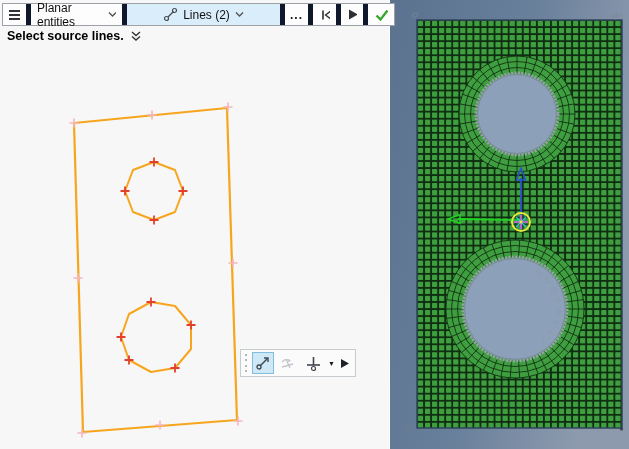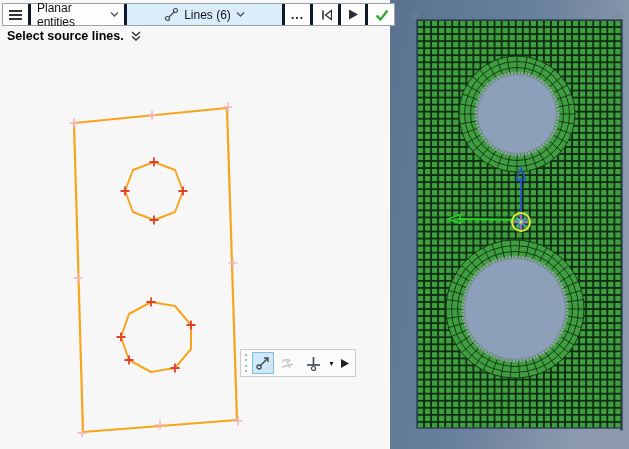--- a/index.html
+++ b/index.html
@@ -6,21 +6,21 @@
   html,body { width:629px; height:449px; background:#ffffff; overflow:hidden;
               font-family:"Liberation Sans", sans-serif; }
   .left-panel { position:absolute; left:0; top:0; width:389px; height:449px; background:#f7f7f7; }
   .viewport   { position:absolute; left:390px; top:0; width:239px; height:449px; }
   .viewport svg, .sketch-svg { position:absolute; left:0; top:0; }
 
   
   .toolbar { position:absolute; left:2px; top:3px; height:23px; display:flex;
              border:1px solid #9ba1a7; background:#fdfdfd; z-index:5; }
   .tseg { display:flex; align-items:center; justify-content:center; gap:5px;
-          border-right:3px solid #0f172a; background:#fdfdfd; height:100%;
+          border-right:5px solid #0f172a; background:#fdfdfd; height:100%;
           font-size:12px; color:#111; cursor:default; padding:0 6px; }
   .tseg:last-child { border-right:none; }
   .tseg.sel { background:#d9edfa; }
   .hamburger { width:14px; height:10px; display:flex; flex-direction:column; justify-content:space-between; }
   .hamburger i { display:block; height:2px; background:#2f3338; }
 
   
   .prompt { position:absolute; left:7px; top:29px; display:flex; align-items:center; gap:6px;
             font-size:12.5px; font-weight:bold; color:#000; z-index:5; }
 
@@ -56,21 +56,21 @@
       <svg width="9" height="7">
         <path d="M1,1.5 L4.5,5 L8,1.5" stroke="#555" stroke-width="1.4" fill="none"></path>
       </svg>
     </div>
     <div class="tseg sel" style="width:158px">
       <svg width="15" height="15">
         <circle cx="3.5" cy="11.5" r="2" fill="none" stroke="#454b52" stroke-width="1.2"></circle>
         <circle cx="11.5" cy="3.5" r="2" fill="none" stroke="#454b52" stroke-width="1.2"></circle>
         <line x1="5" y1="10" x2="10" y2="5" stroke="#454b52" stroke-width="1.3"></line>
       </svg>
-      <span>Lines (6)</span>
+      <span>Lines (2)</span>
       <svg width="9" height="7">
         <path d="M1,1.5 L4.5,5 L8,1.5" stroke="#555" stroke-width="1.4" fill="none"></path>
       </svg>
     </div>
     <div class="tseg" style="width:28px; font-weight:bold; letter-spacing:1px;">
       <span>...</span>
     </div>
     <div class="tseg" style="width:28px">
       <svg width="15" height="14">
         <line x1="4" y1="2.5" x2="4" y2="11.5" stroke="#2b2f33" stroke-width="1.6"></line>

